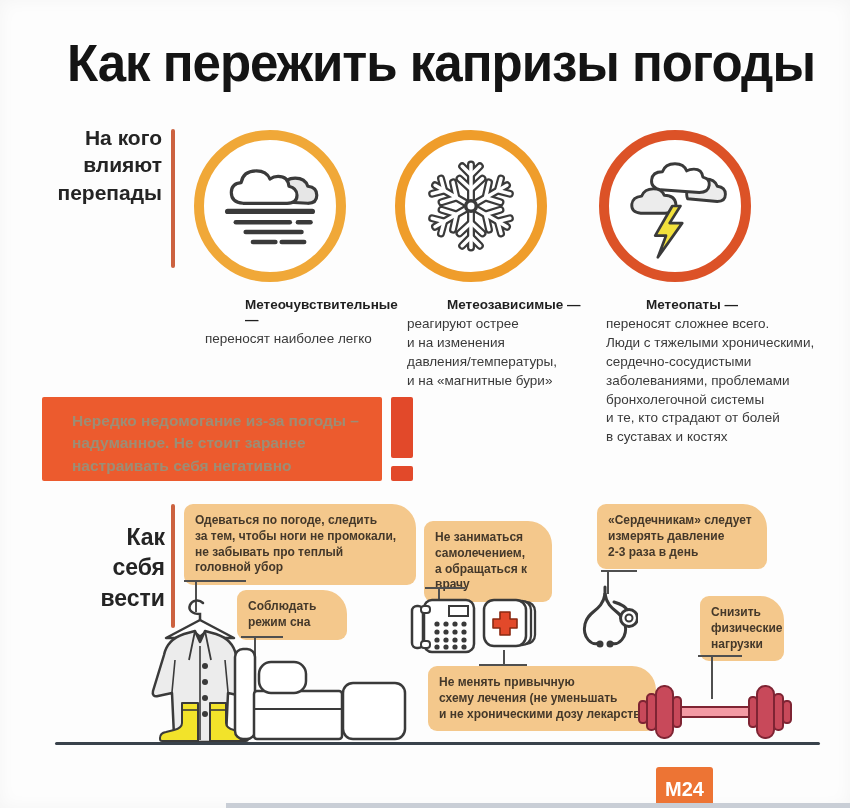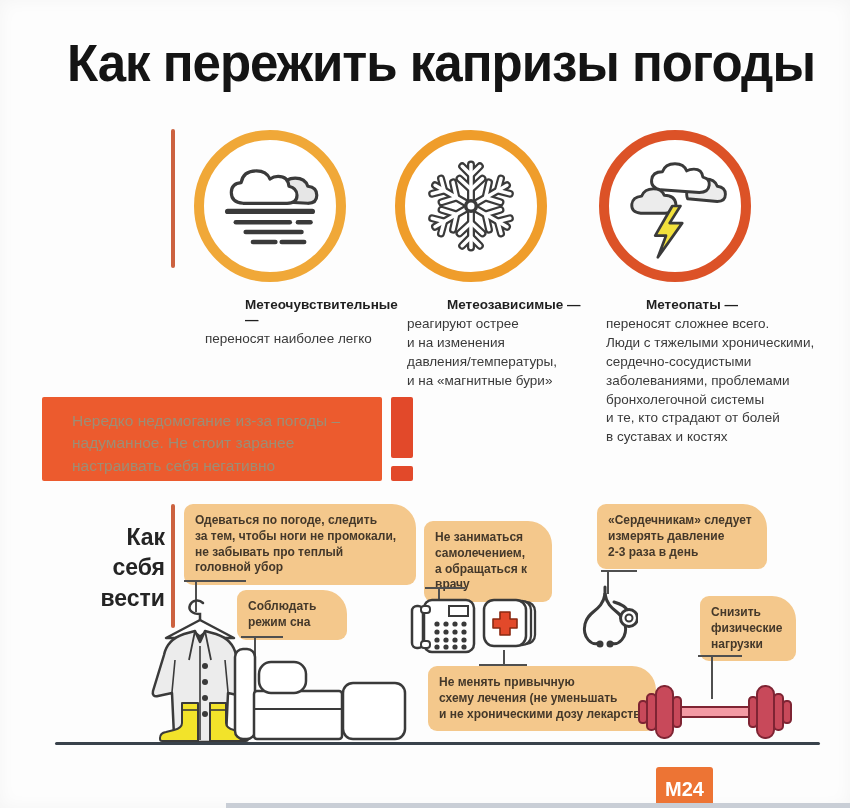--- a/index.html
+++ b/index.html
@@ -12,39 +12,42 @@
   .pre{white-space:pre-line;}
   .title{font-size:51px;font-weight:700;letter-spacing:-1px;color:#141414;}
   .sec-label{font-weight:700;text-align:right;color:#242424;}
   .s1-label{font-size:21px;line-height:1.3;}
   .s2-label{font-size:23px;line-height:1.32;}
   .vline{width:4px;background:#cc6240;border-radius:2px;}
   .ring{border-radius:50%;background:#ffffff;display:flex;align-items:center;justify-content:center;}
   .cap-h{font-size:13.5px;font-weight:700;color:#1f1f1f;margin-bottom:3px;padding-left:40px;}
   .cap-b{font-size:13.5px;line-height:1.4;color:#3a3a3a;}
   .banner{background:#ec5b2e;border-radius:2px;}
-  .banner-text{font-size:15.5px;font-weight:400;line-height:1.45;color:#9c8e76;padding:13px 14px 0 30px;}
+  .banner-text{font-size:15.5px;font-weight:700;line-height:1.45;color:#9c8e76;padding:13px 14px 0 30px;}
   .excl{background:#e2492a;border-radius:2px;}
   .tip{background:#f4c88c;border-radius:9px 24px 9px 9px;font-size:12px;font-weight:700;
        line-height:1.32;color:#44382a;padding:9px 11px;box-sizing:border-box;}
   .conn{background:#4f4f4f;}
   .ground{background:#39424b;border-radius:2px;}
   .m24{background:#ed7434;border-radius:3px;display:flex;align-items:center;justify-content:center;
        color:#ffffff;font-weight:700;font-size:20px;}
   .portal{font-size:13px;font-weight:700;letter-spacing:1.5px;color:#4c4c4c;}
   .bstrip{background:#c9ced6;}
   svg{display:block;}
 </style>
 </head>
 <body>
 
 <div class="stage">
 
   <div class="abs title" style="left:55px;top:34px;width:760px;text-align:right;">Как пережить капризы погоды</div>
 
+  <div class="abs sec-label s1-label pre" style="left:20px;top:124px;width:142px;">На кого
+влияют
+перепады</div>
   <div class="abs vline" style="left:171px;top:129px;height:139px;"></div>
 
   <div class="abs ring" style="left:194px;top:130px;width:132px;height:132px;border:10px solid #f0a838;">
     <svg width="108" height="108" viewBox="0 0 120 120">
       <path d="M66 55 q-5-13 8-17 q3-9 14-9 q11 0 14 9 q10 1 10 10 q0 9-10 9 z" fill="#e6e6e6" stroke="#3a3a3a" stroke-width="3.5" stroke-linejoin="round"></path>
       <path d="M30 57 q-13-1-13-12 q0-10 11-11 q2-13 17-13 q11 0 15 9 q4-3 9-3 q11 0 12 11 q9 2 9 10 q0 9-11 9 z" fill="#ffffff" stroke="#3a3a3a" stroke-width="3.5" stroke-linejoin="round"></path>
       <g stroke="#3a3a3a" stroke-linecap="round">
         <line x1="13" y1="66" x2="107" y2="66" stroke-width="6"></line>
         <line x1="22" y1="78" x2="82" y2="78" stroke-width="5"></line>
         <line x1="91" y1="78" x2="105" y2="78" stroke-width="5"></line>
@@ -128,21 +131,21 @@
 не забывать про теплый
 головной убор</div>
   <div class="abs tip pre" style="left:237px;top:590px;width:110px;">Соблюдать
 режим сна</div>
   <div class="abs tip pre" style="left:424px;top:521px;width:128px;">Не заниматься
 самолечением,
 а обращаться к врачу</div>
   <div class="abs tip pre" style="left:597px;top:504px;width:170px;">«Сердечникам» следует
 измерять давление
 2-3 раза в день</div>
-  <div class="abs tip pre" style="left:700px;top:596px;width:96px;">Снизить
+  <div class="abs tip pre" style="left:700px;top:596px;width:84px;">Снизить
 физические
 нагрузки</div>
   <div class="abs tip pre" style="left:428px;top:666px;width:228px;">Не менять привычную
 схему лечения (не уменьшать
 и не хроническими дозу лекарств)</div>
 
   <div class="abs conn" style="left:184px;top:580px;width:62px;height:2px;"></div>
   <div class="abs conn" style="left:195px;top:580px;width:2px;height:32px;"></div>
   <div class="abs conn" style="left:241px;top:636px;width:42px;height:2px;"></div>
   <div class="abs conn" style="left:254px;top:636px;width:2px;height:19px;"></div>

